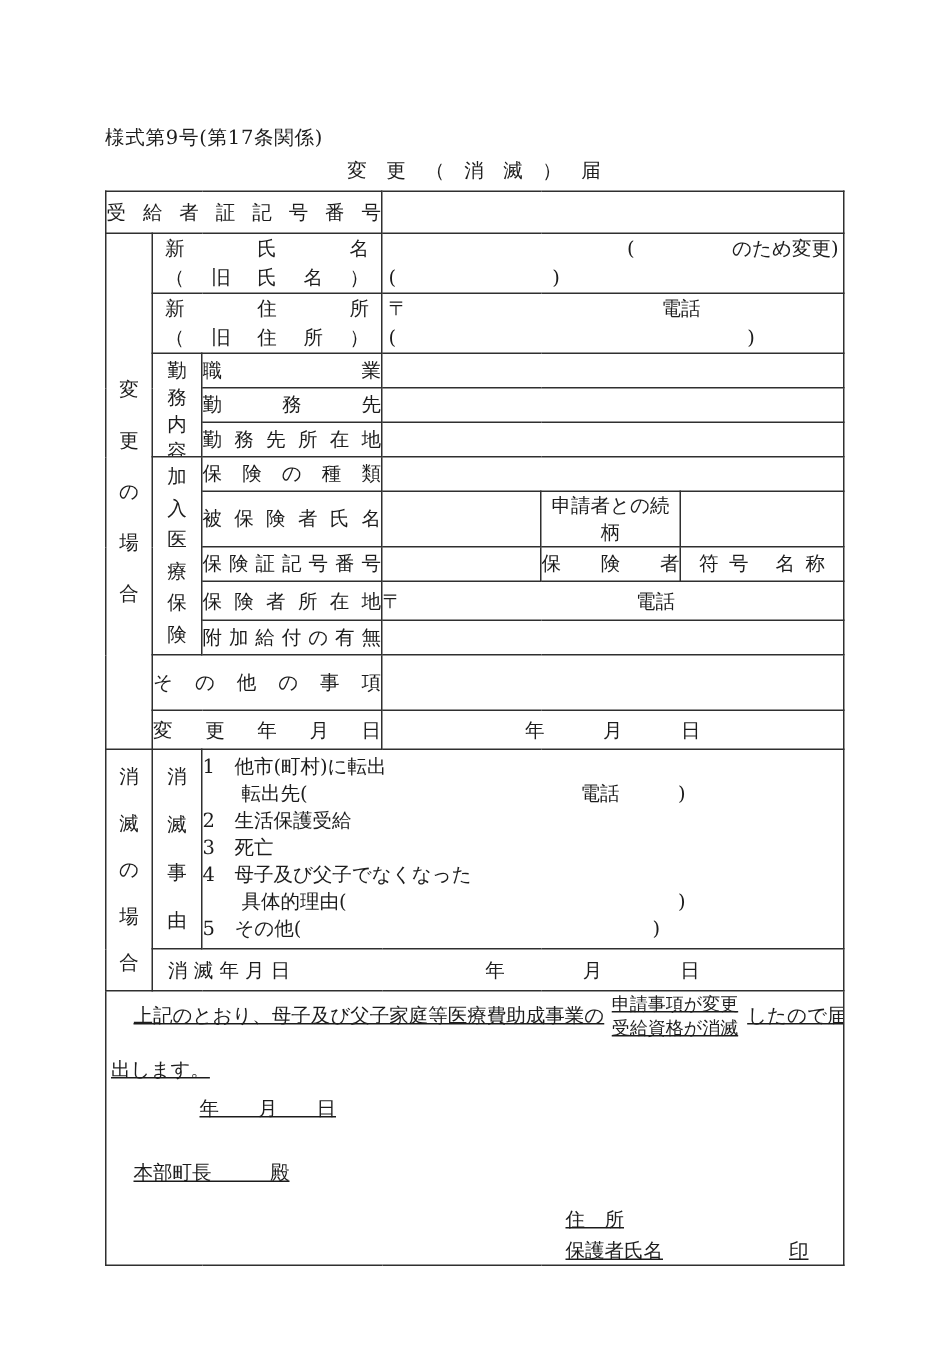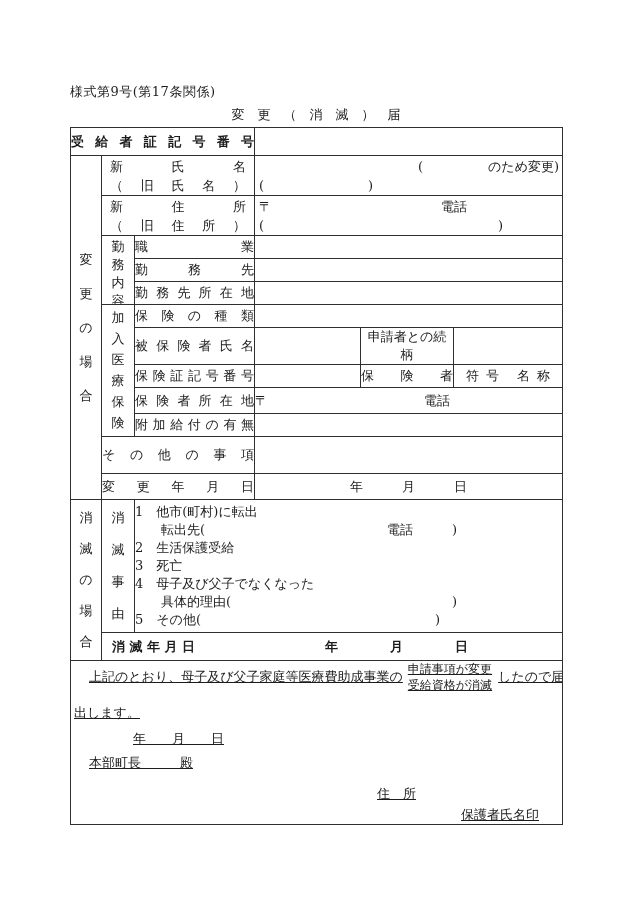--- a/index.html
+++ b/index.html
@@ -22,21 +22,21 @@
     width: 492px;
     margin-top: 4px;
   }
   table.form td {
     border: 1px solid #2f2f2f;
     padding: 0;
     vertical-align: middle;
     overflow: hidden;
   }
   
-  tr.h28 { height: 28px; font-weight: bold; } tr.h40 { height: 40px; } tr.h23 { height: 23px; }
+  tr.h28 { height: 28px; } tr.h40 { height: 40px; } tr.h23 { height: 23px; }
   tr.h26 { height: 26px; } tr.h29 { height: 37px; } tr.h133 { height: 133px; }
   tr.h148 { height: 148px; }
 
   .jlabel {
     text-align: justify;
     text-align-last: justify;
     padding: 0 8px;
   }
   .two-line { padding: 1px 0; }
   .two-line .jl {
@@ -65,23 +65,23 @@
   .decease-date { }
   .dd-inner { display: flex; align-items: flex-start; white-space: pre; }
   .dd-label { padding-left: 10px; }
   .dd-value { margin-left: 130px; }
 
   .footer-cell { vertical-align: top; padding-top: 8px; text-decoration: underline; }
   .f-line1 { display: flex; align-items: center; padding-left: 18px; white-space: nowrap; }
   .f-stack { font-size: 12px; line-height: 16px; margin: 0 6px 0 5px; }
   .f-line2 { margin-top: 11px; padding-left: 3px; }
   .f-date  { margin-top: 8px; padding-left: 62px; }
-  .f-addressee { margin-top: 6px; padding-left: 18px; }
+  .f-addressee { margin-top: 25px; padding-left: 18px; }
   .f-right { margin-left: 306px; margin-top: 13px; width: 162px; }
-  .f-guardian { display: flex; justify-content: flex-end; margin-top: 3px; }
+  .f-guardian { display: flex; justify-content: space-between; margin-top: 3px; }
 </style>
 </head>
 <body>
 
 <div class="sheet">
 
   <div class="form-no">様式第9号(第17条関係)</div>
 
   <div class="titles">
     <div class="title2">変　更　（　消　滅　）　届</div>

